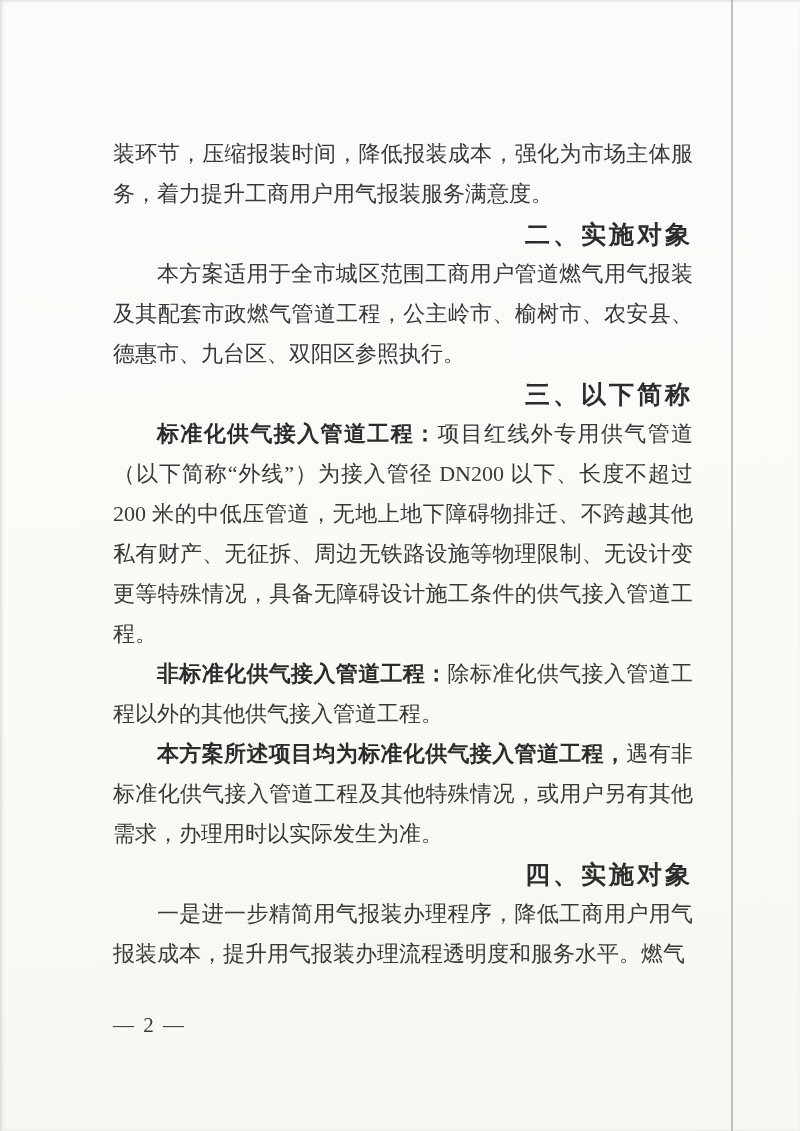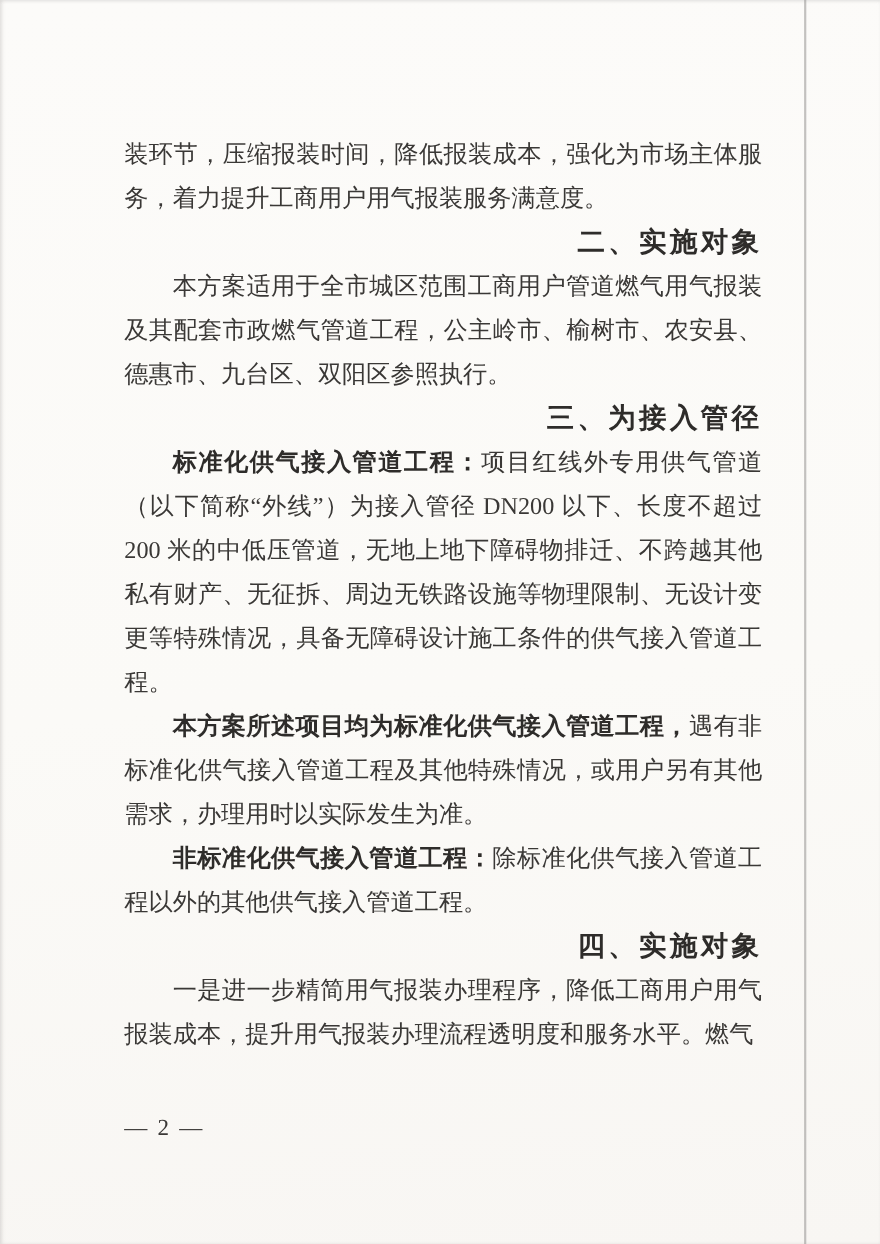--- a/index.html
+++ b/index.html
@@ -24,21 +24,21 @@
     position: absolute;
     left: 731px;
     top: 0;
     width: 2px;
     height: 1131px;
     background: rgba(148,146,143,0.55);
   }
   .content {
     position: absolute;
     left: 113px;
-    top: 120px;
+    top: 134px;
     width: 580px;
     font-family: "Liberation Serif", "DejaVu Serif", serif;
     font-size: 22px;
     line-height: 40px;
     color: #3a3836;
     text-align: justify;
   }
   .content p {
     margin: 0;
   }
@@ -81,27 +81,27 @@
   <div class="scan-line"></div>
 
   <div class="content">
     <p class="continuation">装环节，压缩报装时间，降低报装成本，强化为市场主体服务，着力提升工商用户用气报装服务满意度。</p>
 
     <h2 class="heading">二、实施对象</h2>
 
     <p class="indent">本方案适用于全市城区范围工商用户管道燃气用气报装及其配套市政燃气管道工程，公主岭市、榆树市、农安县、德惠市、九台区、双阳区参照执行。</p>
 
 
-    <h2 class="heading">三、为接入管径</h2>
+    <h2 class="heading">三、以下简称</h2>
 
     <p class="indent"><span class="lead">标准化供气接入管道工程：</span><span>项目红线外专用供气管道（以下简称“外线”）为接入管径 DN200 以下、长度不超过 200 米的中低压管道，无地上地下障碍物排迁、不跨越其他私有财产、无征拆、周边无铁路设施等物理限制、无设计变更等特殊情况，具备无障碍设计施工条件的供气接入管道工程。</span></p>
 
+    <p class="indent"><span class="lead">非标准化供气接入管道工程：</span><span>除标准化供气接入管道工程以外的其他供气接入管道工程。</span></p>
+
     <p class="indent"><span class="lead">本方案所述项目均为标准化供气接入管道工程，</span><span>遇有非标准化供气接入管道工程及其他特殊情况，或用户另有其他需求，办理用时以实际发生为准。</span></p>
-
-    <p class="indent"><span class="lead">非标准化供气接入管道工程：</span><span>除标准化供气接入管道工程以外的其他供气接入管道工程。</span></p>
 
     <h2 class="heading">四、实施对象</h2>
 
     <p class="indent">一是进一步精简用气报装办理程序，降低工商用户用气报装成本，提升用气报装办理流程透明度和服务水平。燃气</p>
   </div>
 
   <div class="page-number">— 2 —</div>
 </div>
 
 </body></html>

